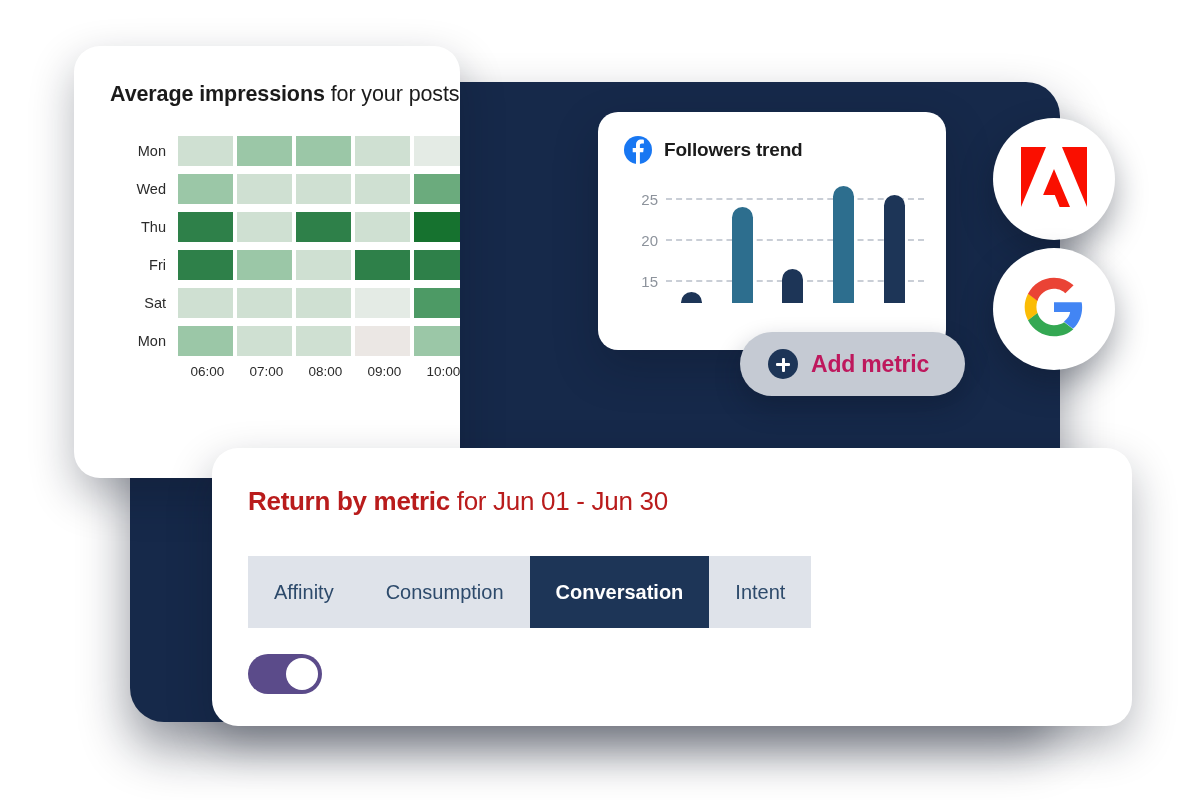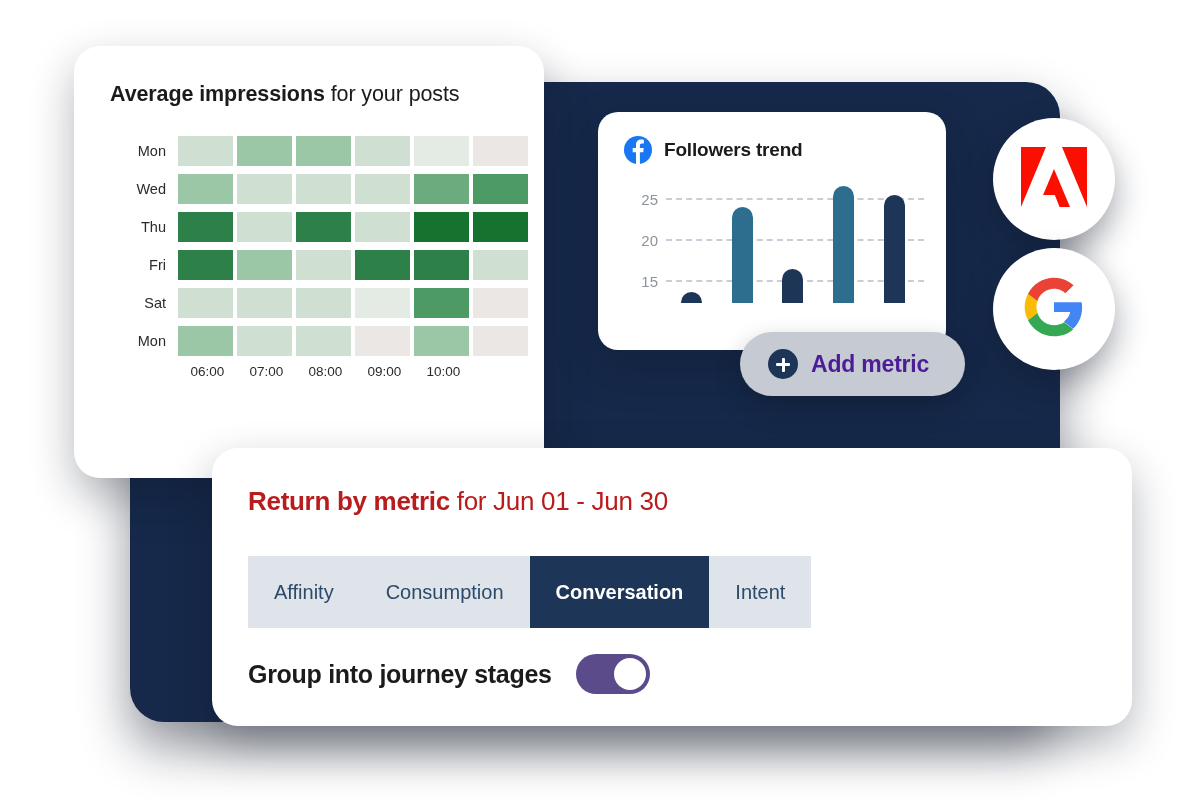--- a/index.html
+++ b/index.html
@@ -26,21 +26,21 @@
   .white-card{
     position:absolute;
     background:#ffffff;
     border-radius:22px;
     box-shadow:0 18px 44px rgba(12,20,38,.30);
   }
 
   
   .heat-card{
     left:74px; top:46px;
-    width:470px; height:432px;
+    width:386px; height:432px;
     border-radius:26px;
     overflow:hidden;
   }
   .heat-title{
     position:absolute;left:36px;top:36px;
     font-size:21.5px;color:#1b1b1b;letter-spacing:-.1px;
     white-space:nowrap;
   }
   .heat-title b{font-weight:700;}
   .heat-title span{font-weight:400;}
@@ -120,21 +120,21 @@
   .plus-badge{
     width:30px;height:30px;border-radius:50%;
     background:#1d3557;position:relative;flex:none;
   }
   .plus-badge::before,.plus-badge::after{
     content:"";position:absolute;background:#fff;border-radius:1px;
   }
   .plus-badge::before{left:8px;top:14px;width:14px;height:3px;}
   .plus-badge::after{left:13.5px;top:8.5px;width:3px;height:14px;}
   .add-metric-label{
-    font-size:23px;font-weight:700;color:#4c1d95;letter-spacing:-.2px;
+    font-size:23px;font-weight:700;color:#be185d;letter-spacing:-.2px;
   }
 
   
   .logo-badge{
     position:absolute;width:122px;height:122px;border-radius:50%;
     background:#fff;
     box-shadow:0 14px 32px rgba(12,20,38,.38);
     display:flex;align-items:center;justify-content:center;
   }
   .logo-adobe{left:993px;top:118px;}
@@ -351,20 +351,19 @@
     </div>
 
     <div class="tabbar" id="tabbar">
         <div class="tab">Affinity</div>
         <div class="tab">Consumption</div>
         <div class="tab active">Conversation</div>
         <div class="tab">Intent</div>
       </div>
 
     <div class="group-row">
-      <span class="group-label">Group into journey stages</span>
       <span class="toggle">
         <span class="knob"></span>
       </span>
     </div>
   </div>
 
 </div>
 
 </body></html>

